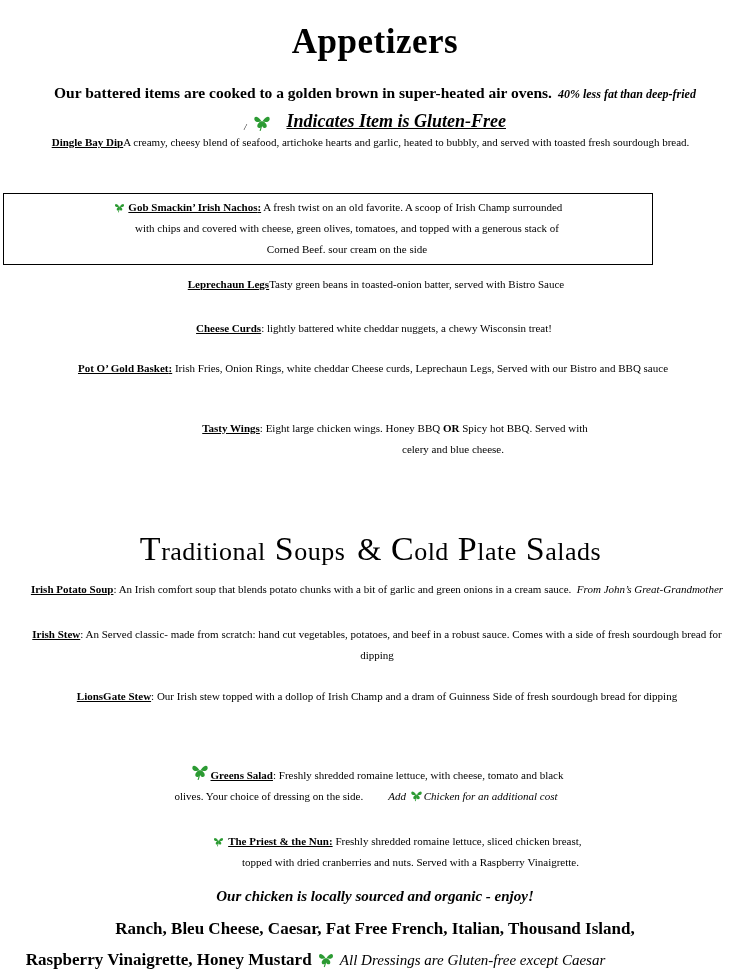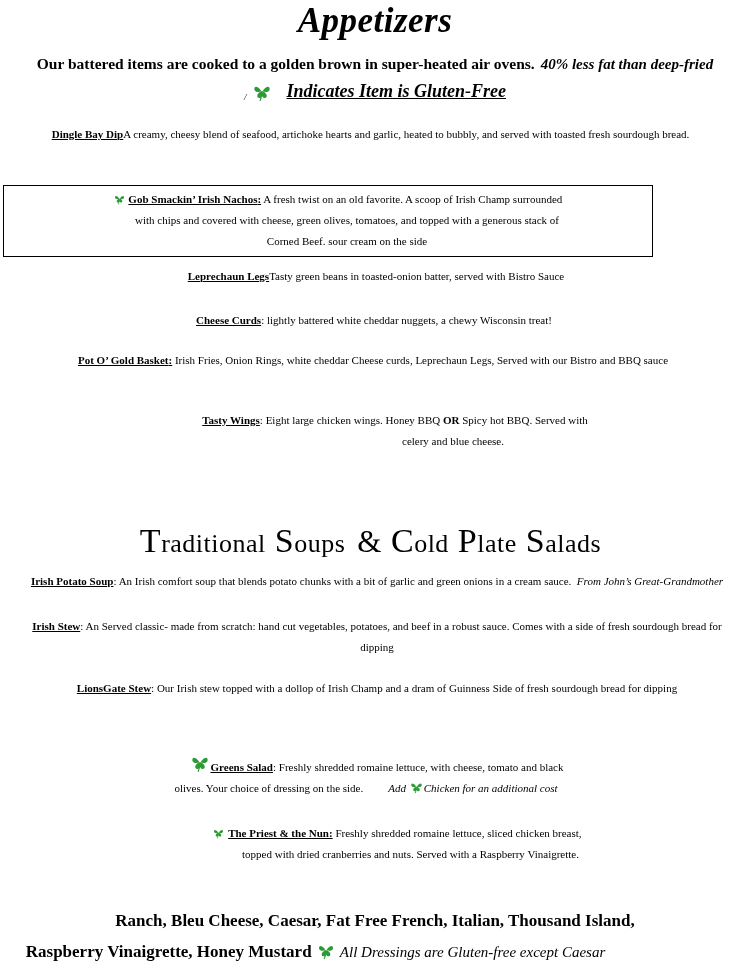--- a/index.html
+++ b/index.html
@@ -27,39 +27,38 @@
     display: inline-block;
     vertical-align: -0.18em;
     line-height: 1;
   }
   .shamrock svg { display: block; }
 
   
   .title-appetizers {
     text-align: center;
     font-weight: bold;
-    font-style: italic;
     font-size: 35px;
     line-height: 40px;
     letter-spacing: 0.5px;
-    margin: 0;
-    padding-top: 1px;
+    margin: 8px;
+    padding-top: 14px;
   }
 
   .battered-line {
     text-align: center;
     font-weight: bold;
     font-size: 15.5px;
     line-height: 19px;
     margin: 0;
     padding-top: 13px;
     white-space: nowrap;
   }
   .battered-line .small-note {
-    font-size: 15px;
+    font-size: 12px;
     font-style: italic;
     font-weight: bold;
     margin-left: 6px;
   }
 
   .gf-line {
     text-align: center;
     margin: 0;
     padding-top: 6px;
     line-height: 22px;
@@ -383,20 +382,21 @@
           <path d="M17 16 C23 7, 28 9, 27 14 C26 18, 20 18, 17 16 Z"></path>
           <path d="M15 16 C7 20, 8 27, 13 26 C17 25, 17 19, 15 16 Z"></path>
           <path d="M17 16 C25 20, 24 27, 19 26 C15 25, 15 19, 17 16 Z"></path>
           <path d="M15.4 16 C15 21, 14 26, 12.4 30 L14 30.6 C16 26, 16.6 21, 16.6 16 Z"></path>
         </g>
       </svg>
     </span>&nbsp;<span class="nm">The Priest &amp; the Nun:</span><span> Freshly shredded romaine lettuce, sliced chicken breast,</span>
     <span class="cont">topped with dried cranberries and nuts. Served with a Raspberry Vinaigrette.</span>
   </div>
 
+  <div id="chicken-note">Our chicken is locally sourced and organic  - enjoy!</div>
 
   <div id="dressings-line-1">Ranch, Bleu Cheese, Caesar, Fat Free French, Italian, Thousand Island,</div>
   <div id="dressings-line-2">
     <span>Raspberry Vinaigrette, Honey Mustard</span>
     <span class="shamrock">
       <svg width="20" height="20" viewBox="0 0 32 32" aria-hidden="true">
         <g fill="#2c9b33">
           <path d="M15 16 C9 7, 4 9, 5 14 C6 18, 12 18, 15 16 Z"></path>
           <path d="M17 16 C23 7, 28 9, 27 14 C26 18, 20 18, 17 16 Z"></path>
           <path d="M15 16 C7 20, 8 27, 13 26 C17 25, 17 19, 15 16 Z"></path>

